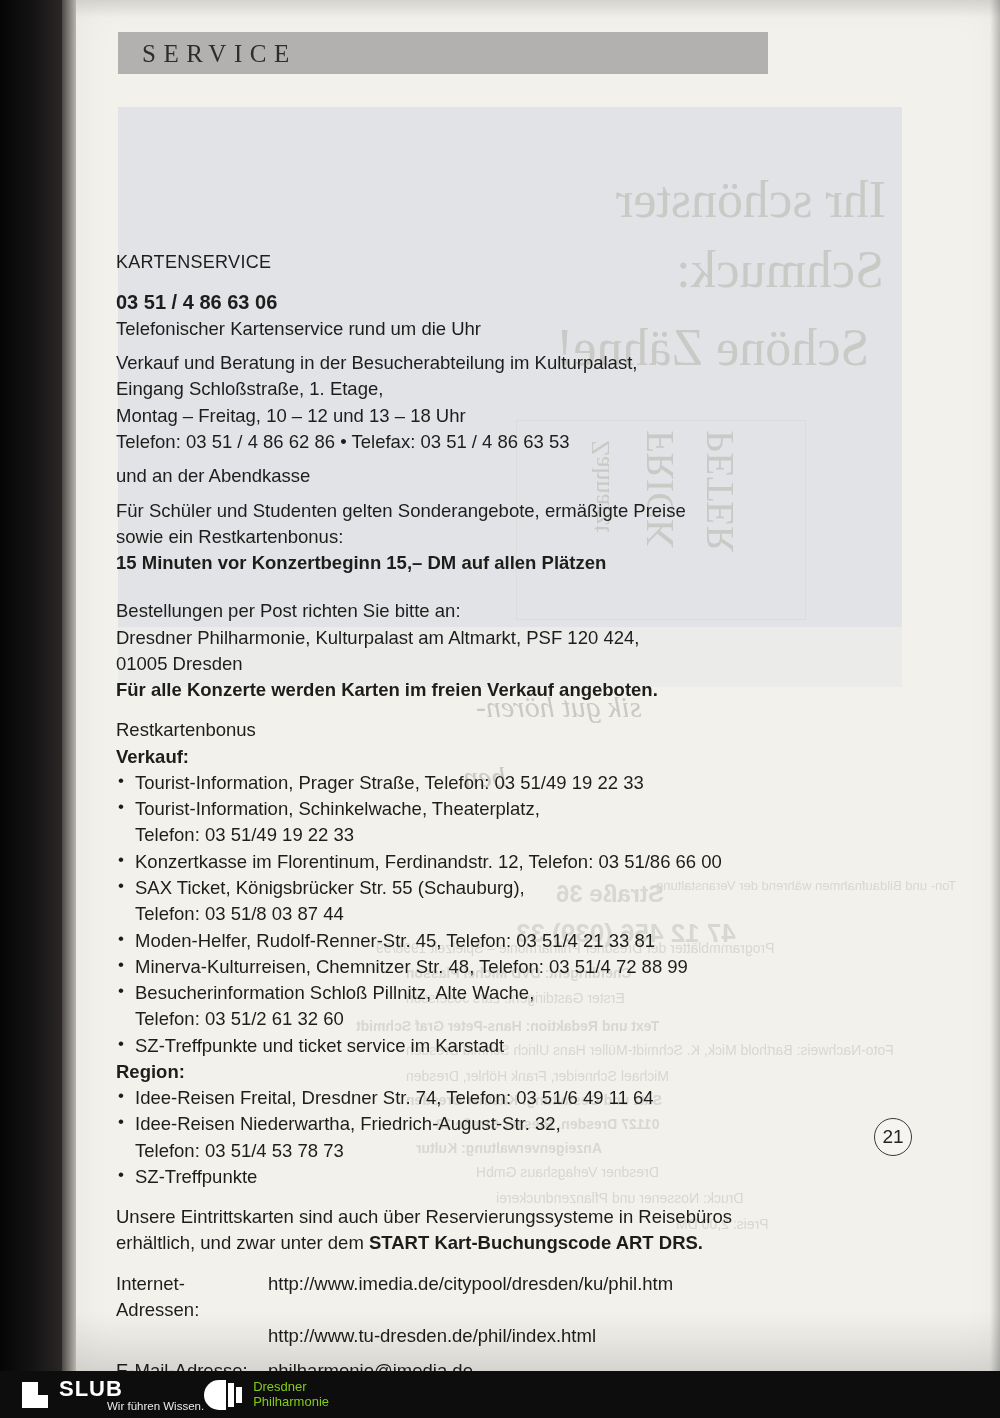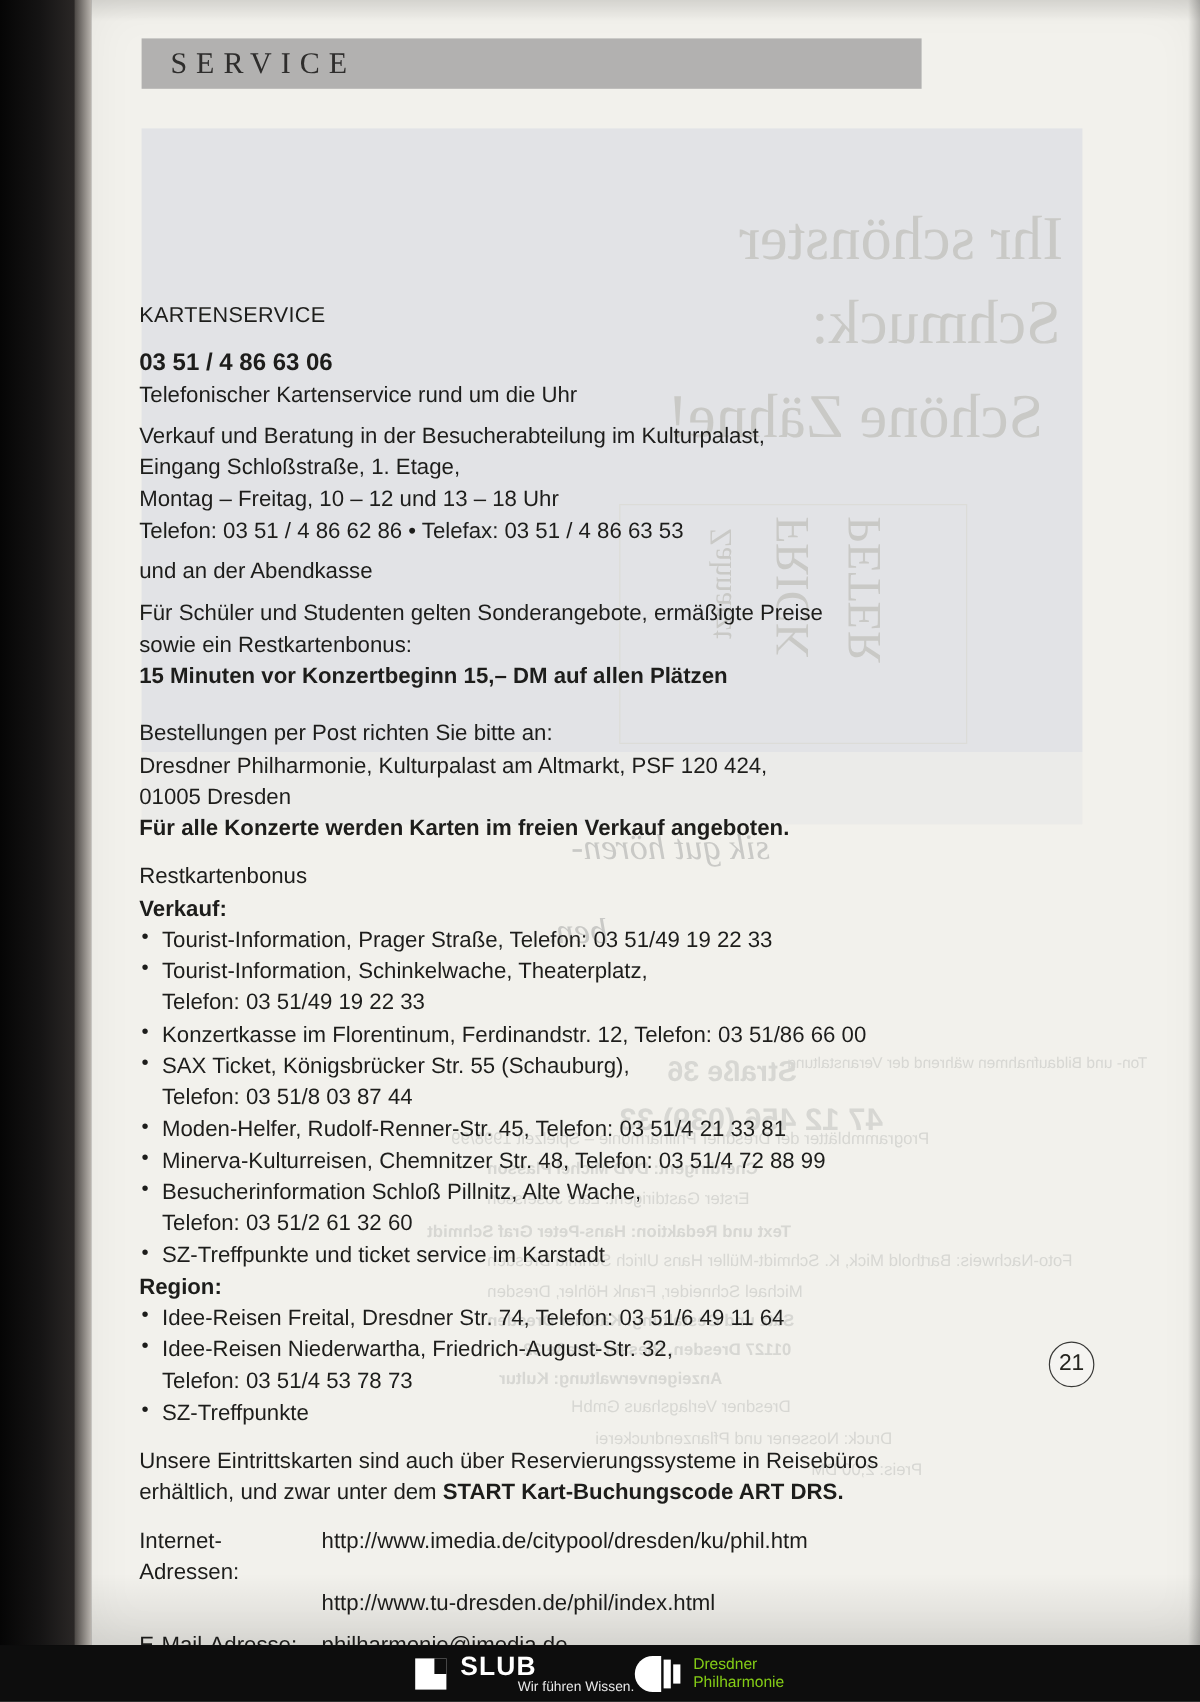--- a/index.html
+++ b/index.html
@@ -181,21 +181,21 @@
   }
 
   
   #viewer-bar {
     position: absolute;
     left: 0; bottom: 0;
     width: 1000px; height: 47px;
     background: #0d0d0d;
     display: flex;
     align-items: center;
-    justify-content: center;
+    justify-content: flex-start;
     padding: 0 22px;
   }
   .slub-brand { display: flex; align-items: center; gap: 11px; }
   .slub-mark {
     width: 26px; height: 26px;
     position: relative;
   }
   .slub-mark .sq {
     position: absolute; left: 0; top: 0;
     width: 26px; height: 26px;

